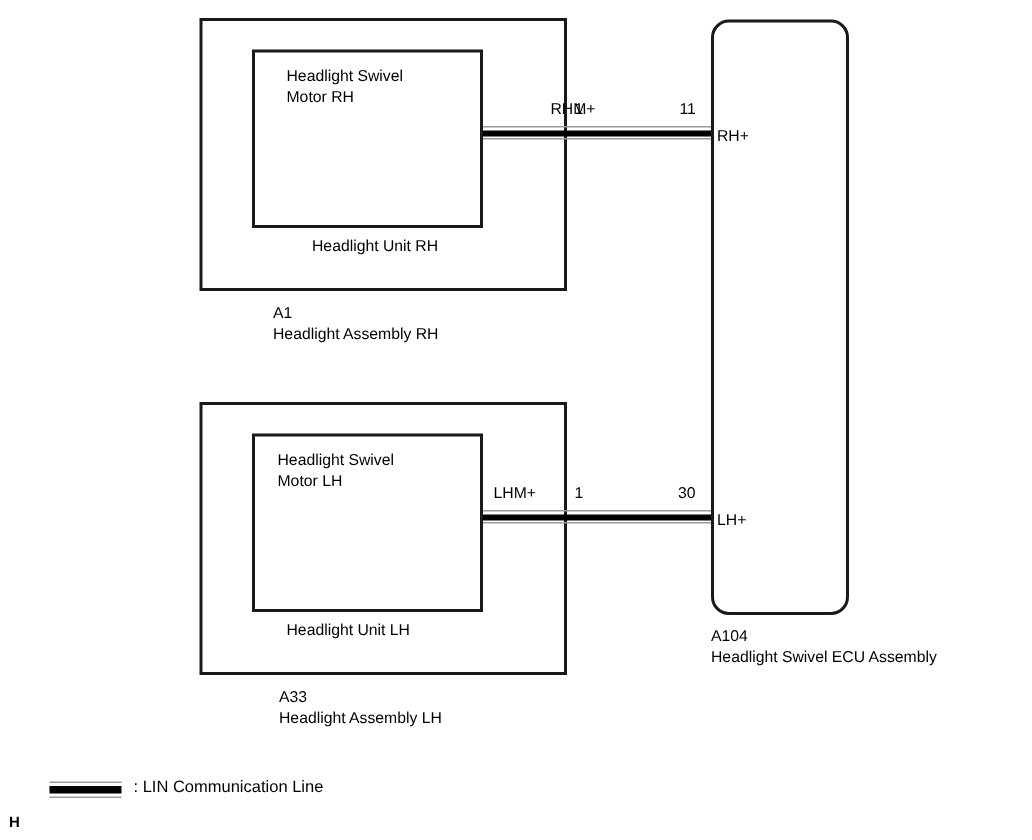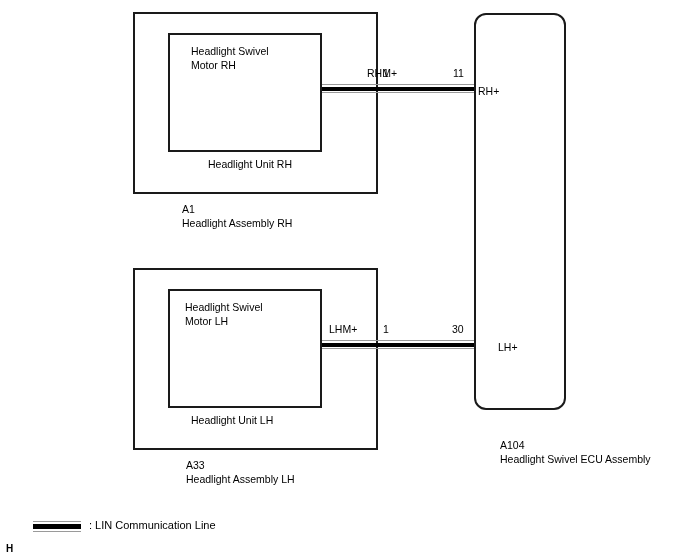--- a/index.html
+++ b/index.html
@@ -154,25 +154,25 @@
   <div class="label" style="left:383px; top:323px;">1</div>
 
   <div class="label" style="left:452px; top:323px;">30</div>
 
   <div class="lin-line" style="left:322px; top:340px; width:154px;">
     <div class="rail-top"></div>
     <div class="core"></div>
     <div class="rail-bottom"></div>
   </div>
 
-  <div class="label" style="left:478px; top:341px;padding-left:20px;">LH+</div>
+  <div class="label" style="left:458px; top:341px;padding-left:20px;">LH+</div>
 
   <div class="ecu-box" style="left:474px; top:13px; width:92px; height:397px;"></div>
 
-  <div class="label-multi" style="left:474px; top:438px;margin-left:26px;"><span>A104</span><br><span>Headlight Swivel ECU Assembly</span></div>
+  <div class="label-multi" style="left:474px; top:417px;"><span>A104</span><br><span>Headlight Swivel ECU Assembly</span></div>
 
   <div class="legend" style="left:33px; top:521px; width:280px; height:14px;">
     <div class="legend-sample">
       <div class="rail-top"></div>
       <div class="core"></div>
       <div class="rail-bottom"></div>
     </div>
     <div class="legend-text">: LIN Communication Line</div>
   </div>
 

